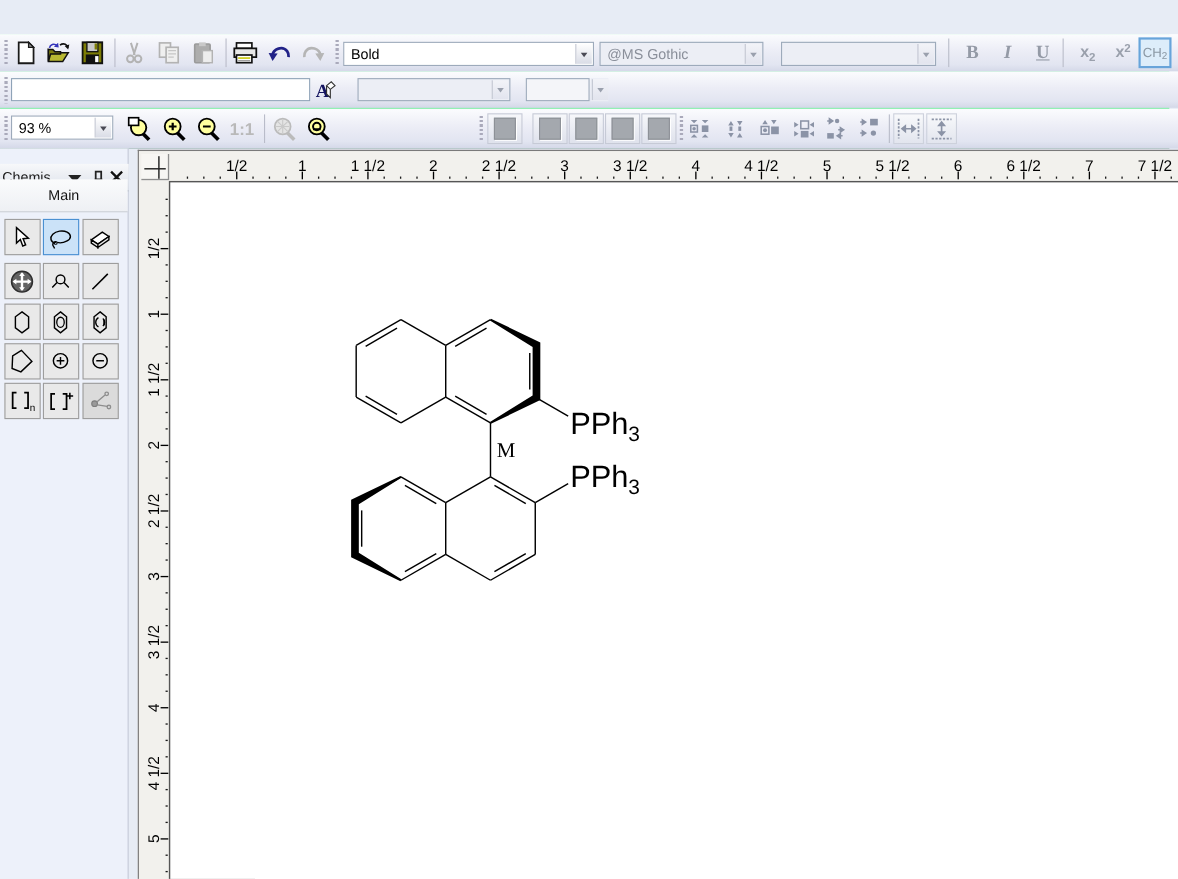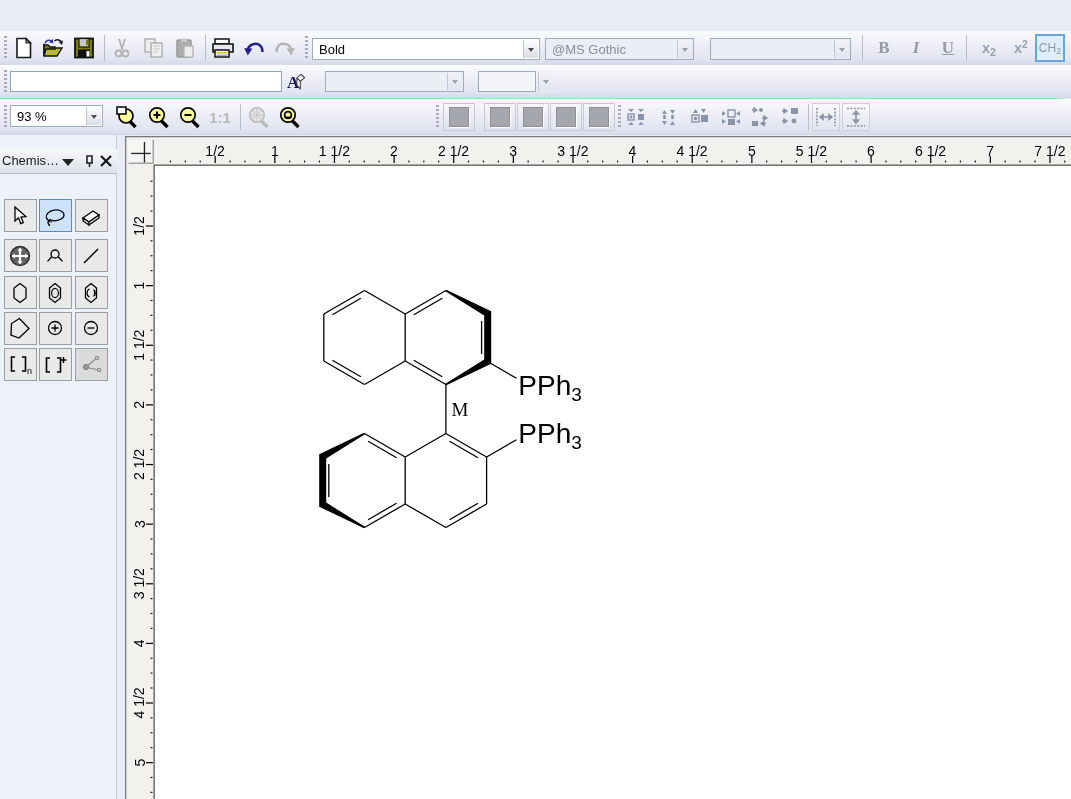--- a/index.html
+++ b/index.html
@@ -294,20 +294,21 @@
 <svg class="abs" style="left:61px;top:9px;" width="14" height="9">
           <path d="M1 1 h12 l-6 7z" fill="#222"></path>
         </svg>
 <svg class="abs" style="left:83px;top:5px;" width="13" height="15">
           <path d="M4 2 h5 v7 h-5z M3 9 h7 M6.5 9 v4" stroke="#222" stroke-width="1.6" fill="none"></path>
         </svg>
 <svg class="abs" style="left:99px;top:5px;" width="14" height="14">
           <path d="M2 2 L12 12 M12 2 L2 12" stroke="#111" stroke-width="2.1"></path>
         </svg>
 </div>
+<div id="pmain">Main</div>
 <div class="pbtn" style="left:3.5px;top:64px;">
         <svg width="22" height="22" viewBox="0 0 22 22" style="">
           <path d="M6 2 l0 14 3.5 -3.2 2.2 5.8 2.6 -1 -2.3 -5.6 4.8 -0.4 z" fill="#fff" stroke="#000" stroke-width="1.3"></path>
         </svg>
       </div>
 <div class="pbtn psel" style="left:38.5px;top:64px;">
         <svg width="24" height="24" viewBox="0 0 24 24" style="">
           <path d="M7 17 c-4 -1 -5 -5 -2 -8 3 -3 9 -4 13 -2 4 2 4 6 0 8 -3 1.6 -7 2 -9 1.4" fill="none" stroke="#000" stroke-width="1.3"></path>
 <path d="M8 16 c-2 0 -3 1 -3 2.5 0 1.5 1.5 2 1.5 3.5" fill="none" stroke="#000" stroke-width="1.3"></path>
           <circle cx="7.6" cy="16.8" r="1.3" fill="none" stroke="#000" stroke-width="1"></circle>

